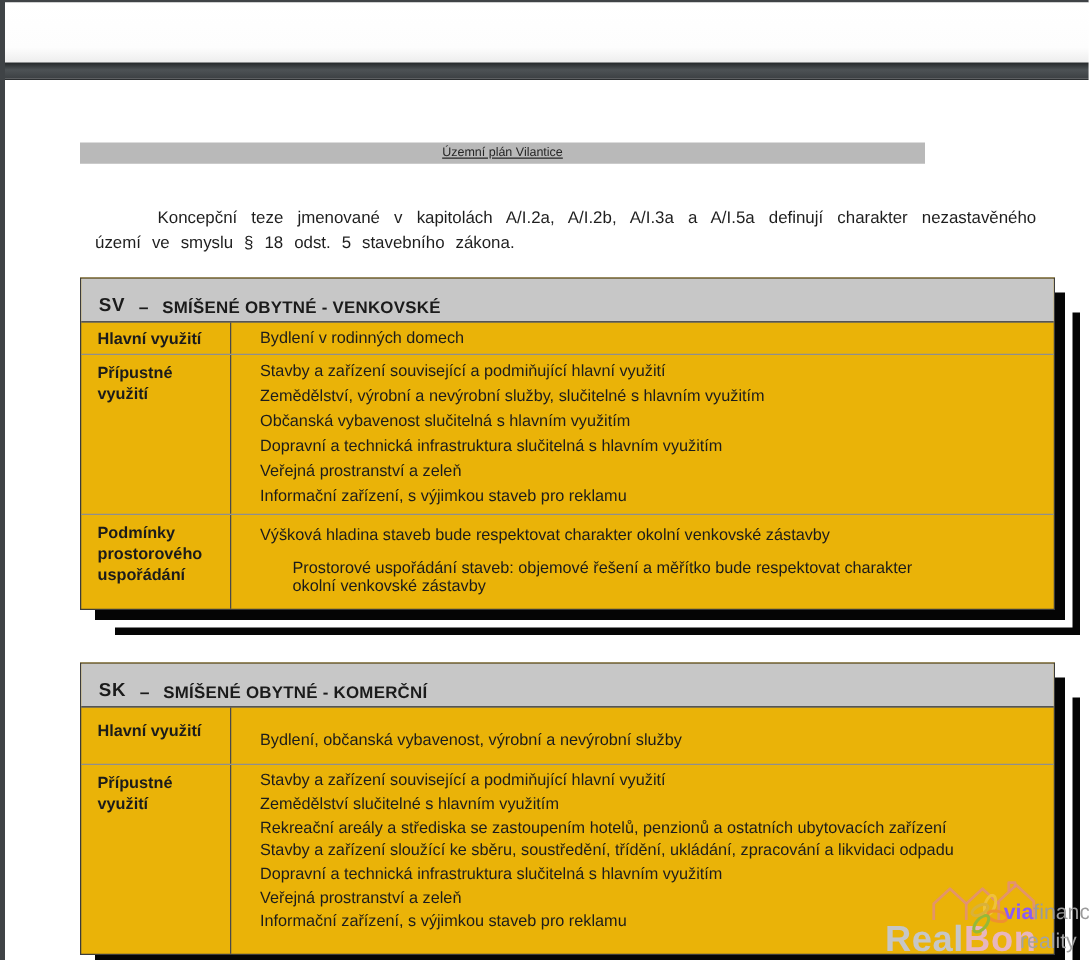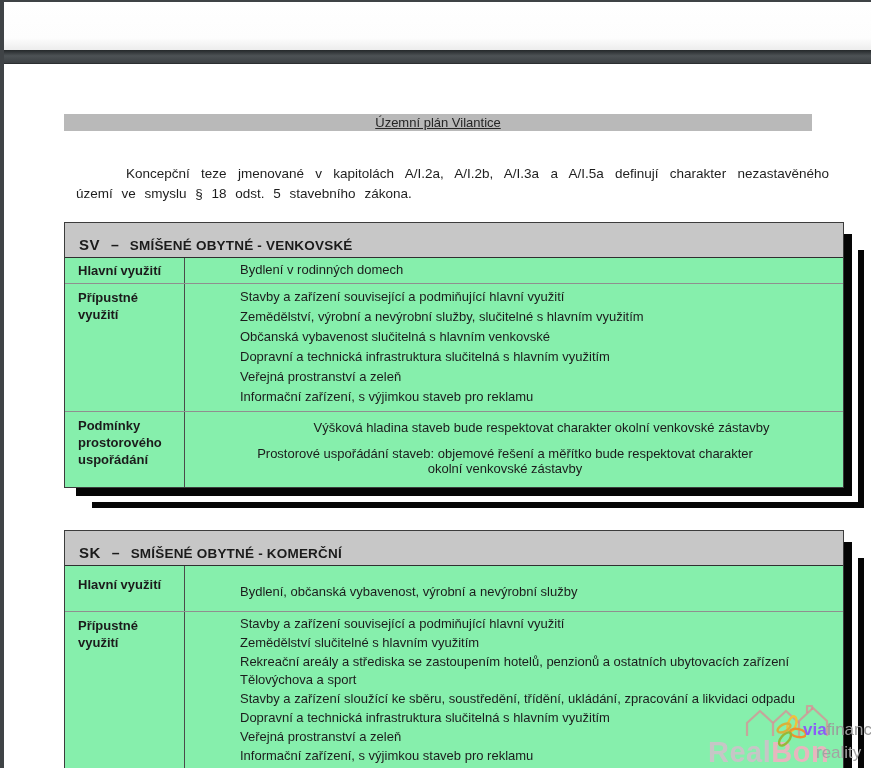--- a/index.html
+++ b/index.html
@@ -14,56 +14,56 @@
   .toolbar{position:absolute;top:2px;left:4px;right:0;height:48px;
     background:linear-gradient(#ffffff,#fdfdfd 75%,#ededed);}
   .chrome-divider{position:absolute;top:50px;left:0;right:0;height:13px;
     background:linear-gradient(180deg,#24282a,#4d5255 45%,#3c4043);
     border-bottom:1px solid #2c2f31;}
   .left-strip{position:absolute;top:0;left:0;bottom:0;width:4px;background:#3f4346;z-index:60;}
   .left-shadow{position:absolute;top:64px;left:4px;bottom:0;width:4px;
     background:linear-gradient(90deg,rgba(0,0,0,.16),rgba(0,0,0,0));}
   
   .page{position:absolute;top:64px;left:4px;right:0;bottom:0;background:#fff;}
-  .title-bar{position:absolute;left:60px;top:50px;width:748px;height:17px;
+  .title-bar{position:absolute;left:60px;top:50px;width:676px;height:17px;
     background:var(--title-bar-bg,#b9b9b9);
-    text-align:center;line-height:17px;font-size:13px;color:#262626;}
+    text-align:center;line-height:17px;font-size:10px;color:#262626;}
   .title-bar span{text-decoration:underline;}
   .intro{position:absolute;left:60px;top:88px;width:753px;margin:12px;
     font-size:13.5px;line-height:20px;text-align:justify;text-indent:50px;
     word-spacing:5px;color:#1e1e1e;}
   
-  .ptable{position:absolute;left:60px;width:780px;background:#86efac;
+  .ptable{position:absolute;left:60px;width:780px;background:#eab308;
     border:1px solid #3c3c3c;box-sizing:border-box;
     box-shadow:10px 10px 0 -2px #050505,17px 17px 0 -3px #ffffff,24px 24px 0 -4px #050505;}
   .ptable.sv{top:158px;}
   .ptable.sk{top:466px;}
   .thead{height:35px;background:var(--table-header-bg,#c7c7c7);
     border-bottom:1px solid #2f2f2f;display:flex;align-items:flex-end;
     padding:0 0 4px 14px;box-sizing:border-box;}
   .tcode{font-weight:bold;font-size:15px;letter-spacing:.5px;}
   .tdash{font-weight:bold;font-size:14px;margin:0 11px;}
   .ttitle{font-weight:bold;font-size:13.5px;letter-spacing:.2px;}
-  .trow{display:flex;box-sizing:border-box;gap:32px;}
+  .trow{display:flex;box-sizing:border-box;}
   .trow + .trow{border-top:1px solid #8f8f8f;}
   .thead + .trow{border-top:none;}
   .tlabel{width:120px;flex:0 0 120px;border-right:1px solid #4a4a4a;
     font-weight:bold;font-size:13px;line-height:17px;
     padding:5px 6px 4px 13px;box-sizing:border-box;}
   .tcontent{flex:1;padding-left:23px;box-sizing:border-box;}
   .row-single{min-height:25px;}
   .row-single .tlabel{padding-top:4px;}
   .row-single .titem{line-height:24px;}
   .titem{font-size:13px;line-height:20px;color:#1c1c1c;}
   .row-list{min-height:123px;}
   .row-list .tcontent{padding-top:3px;padding-bottom:4px;}
   .row-cond{min-height:73px;}
-  .row-cond .tcontent{padding-top:8px;text-align:center;}
+  .row-cond .tcontent{padding-top:8px;}
   .pitem{font-size:13px;line-height:15.5px;margin:0 0 10px 0;}
-  .pitem.narrow{max-width:530px;}
+  .pitem.narrow{max-width:530px;margin-left:26px;}
   .sk .row-single{min-height:45px;}
   .sk .row-single .tlabel{padding-top:10px;}
   .sk .row-single .titem{line-height:16px;padding-top:18px;}
   .sk .row-list{min-height:152px;}
   .sk .row-list .titem{line-height:18.8px;}
   
   .watermark{position:absolute;left:700px;top:700px;width:171px;height:68px;z-index:40;}
   .wm-houses{position:absolute;left:45px;top:3px;}
   .wm-brand{position:absolute;left:8px;top:36px;font-size:29px;font-weight:bold;
     letter-spacing:.5px;white-space:nowrap;}
@@ -102,21 +102,21 @@
       <div class="tlabel">Hlavní využití</div>
       <div class="tcontent">
         <div class="titem">Bydlení v rodinných domech</div>
       </div>
     </div>
     <div class="trow row-list">
       <div class="tlabel">Přípustné využití</div>
       <div class="tcontent">
         <div class="titem">Stavby a zařízení související a podmiňující hlavní využití</div>
         <div class="titem">Zemědělství, výrobní a nevýrobní služby, slučitelné s hlavním využitím</div>
-        <div class="titem">Občanská vybavenost slučitelná s hlavním venkovské</div>
+        <div class="titem">Občanská vybavenost slučitelná s hlavním využitím</div>
         <div class="titem">Dopravní a technická infrastruktura slučitelná s hlavním využitím</div>
         <div class="titem">Veřejná prostranství a zeleň</div>
         <div class="titem">Informační zařízení, s výjimkou staveb pro reklamu</div>
       </div>
     </div>
     <div class="trow row-cond">
       <div class="tlabel">Podmínky prostorového uspořádání</div>
       <div class="tcontent">
         <p class="pitem">Výšková hladina staveb bude respektovat charakter okolní venkovské zástavby</p>
         <p class="pitem narrow">Prostorové uspořádání staveb: objemové řešení a měřítko bude respektovat charakter okolní venkovské zástavby</p>
@@ -135,21 +135,20 @@
       <div class="tcontent">
         <div class="titem">Bydlení, občanská vybavenost, výrobní a nevýrobní služby</div>
       </div>
     </div>
     <div class="trow row-list">
       <div class="tlabel">Přípustné využití</div>
       <div class="tcontent">
         <div class="titem">Stavby a zařízení související a podmiňující hlavní využití</div>
         <div class="titem">Zemědělství slučitelné s hlavním využitím</div>
         <div class="titem">Rekreační areály a střediska se zastoupením hotelů, penzionů a ostatních ubytovacích zařízení</div>
-        <div class="titem">Tělovýchova a sport</div>
         <div class="titem">Stavby a zařízení sloužící ke sběru, soustředění, třídění, ukládání, zpracování a likvidaci odpadu</div>
         <div class="titem">Dopravní a technická infrastruktura slučitelná s hlavním využitím</div>
         <div class="titem">Veřejná prostranství a zeleň</div>
         <div class="titem">Informační zařízení, s výjimkou staveb pro reklamu</div>
       </div>
     </div>
 
   </section>
 </div>
 

